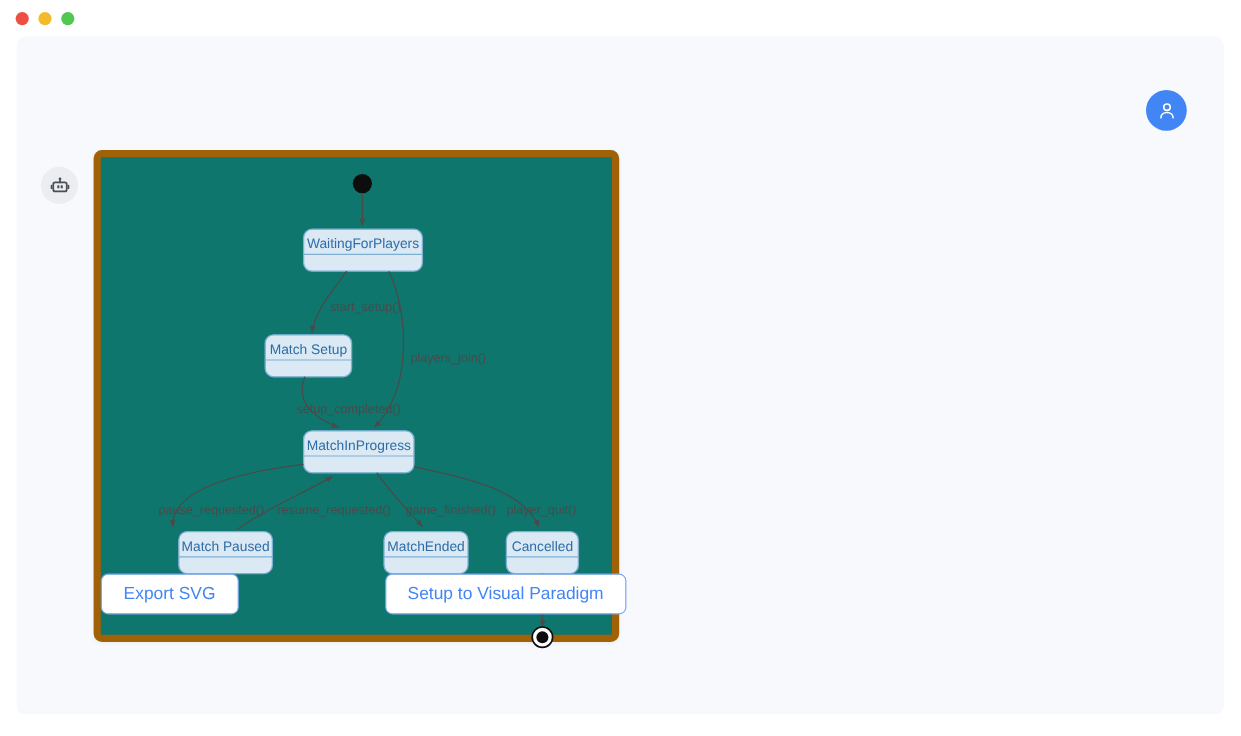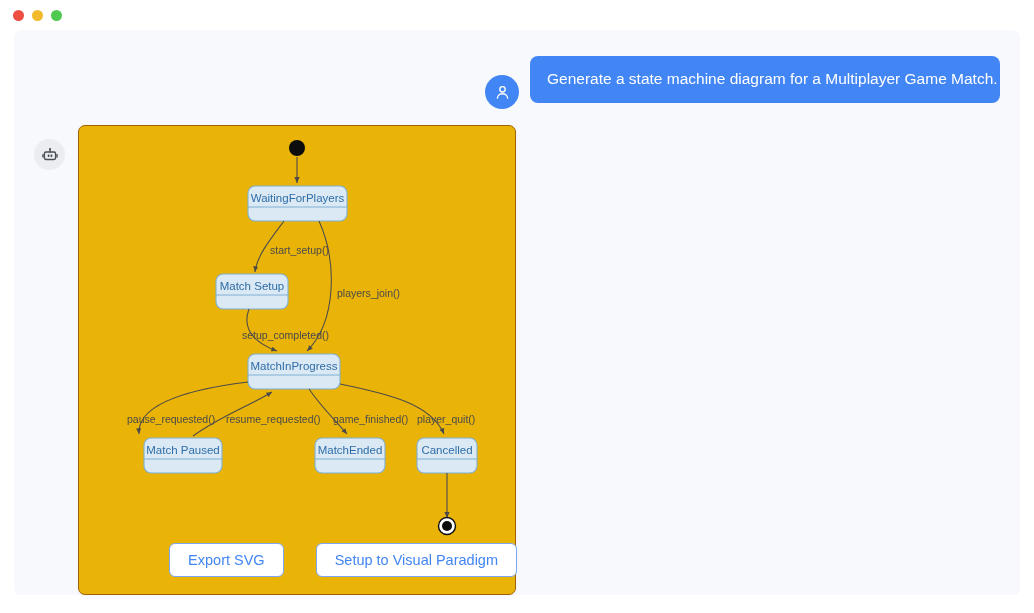--- a/index.html
+++ b/index.html
@@ -87,39 +87,39 @@
     background: #ebedf0;
     display: flex;
     align-items: center;
     justify-content: center;
     margin-right: 13px;
     margin-top: 14px;
     flex: 0 0 auto;
   }
   .card {
     width: 438px;
-    height: 470px;
-    background: #eab308;
-    border: 1px solid #a16207;
+    height: 410px;
+    background: #0f766e;
+    border: 6px solid #a16207;
     border-radius: 7px;
     box-shadow: 0 1px 3px rgba(20,30,60,0.045);
     position: relative;
   }
   .diagram-wrap {
     position: absolute;
     left: 0; top: 0;
     width: 438px;
     height: 410px;
   }
   .actions {
     position: absolute;
     left: 0; bottom: 17px;
     width: 438px;
     display: flex;
-    justify-content: flex-end;
+    justify-content: space-between;
     gap: 32px;
   }
   .btn {
     background: #ffffff;
     border: 1px solid #7aa7f0;
     color: #4285f4;
     border-radius: 6px;
     font-size: 14.5px;
     font-family: "Liberation Sans", sans-serif;
     padding: 8px 18px;
@@ -152,21 +152,20 @@
 
   <div class="chat-panel">
 
     <div class="user-row">
       <div class="avatar-user">
         <svg width="19" height="19" viewBox="0 0 24 24">
           <circle cx="12" cy="8" r="3.4" fill="none" stroke="#ffffff" stroke-width="1.7"></circle>
           <path d="M5.6 19.2c0-3.5 2.9-5.6 6.4-5.6s6.4 2.1 6.4 5.6" fill="none" stroke="#ffffff" stroke-width="1.7" stroke-linecap="round"></path>
         </svg>
       </div>
-      <div class="bubble-user">Generate a state machine diagram for a Multiplayer Game Match.</div>
     </div>
 
     <div class="bot-row">
       <div class="avatar-bot">
         <svg width="18" height="18" viewBox="0 0 24 24">
           <rect x="4.5" y="8" width="15" height="10" rx="2.2" fill="none" stroke="#4a4f57" stroke-width="1.9"></rect>
           <rect x="9" y="11.3" width="2.3" height="3.3" rx="0.5" fill="#4a4f57"></rect>
           <rect x="12.8" y="11.3" width="2.3" height="3.3" rx="0.5" fill="#4a4f57"></rect>
           <path d="M12 8V5.2" stroke="#4a4f57" stroke-width="1.9" stroke-linecap="round"></path>
           <circle cx="12" cy="4" r="1.5" fill="#4a4f57"></circle>

